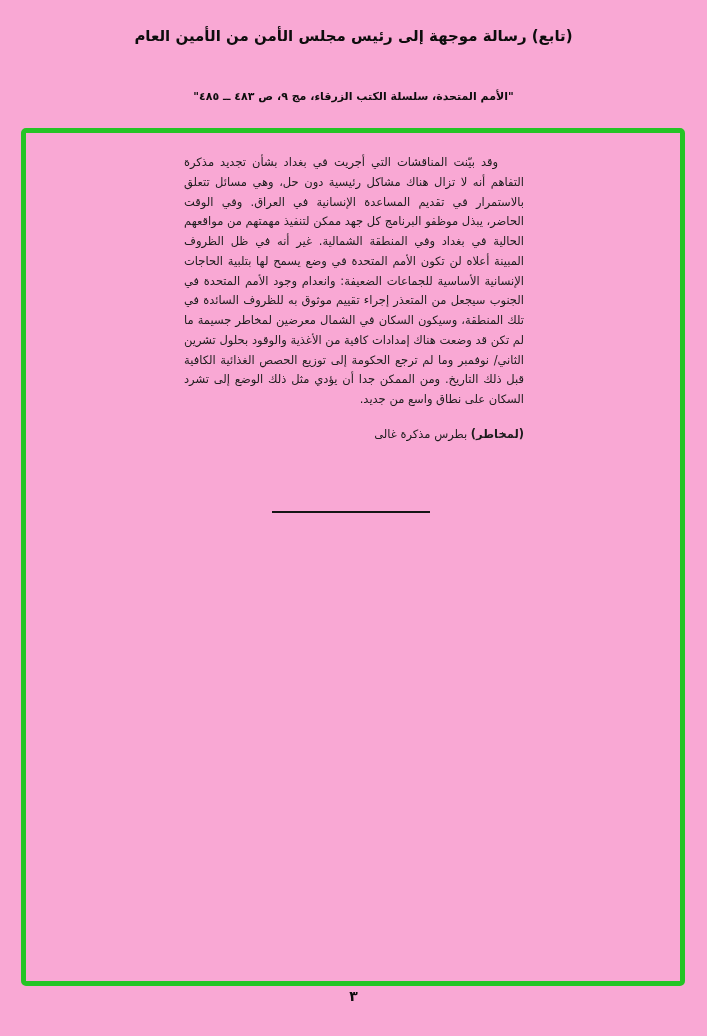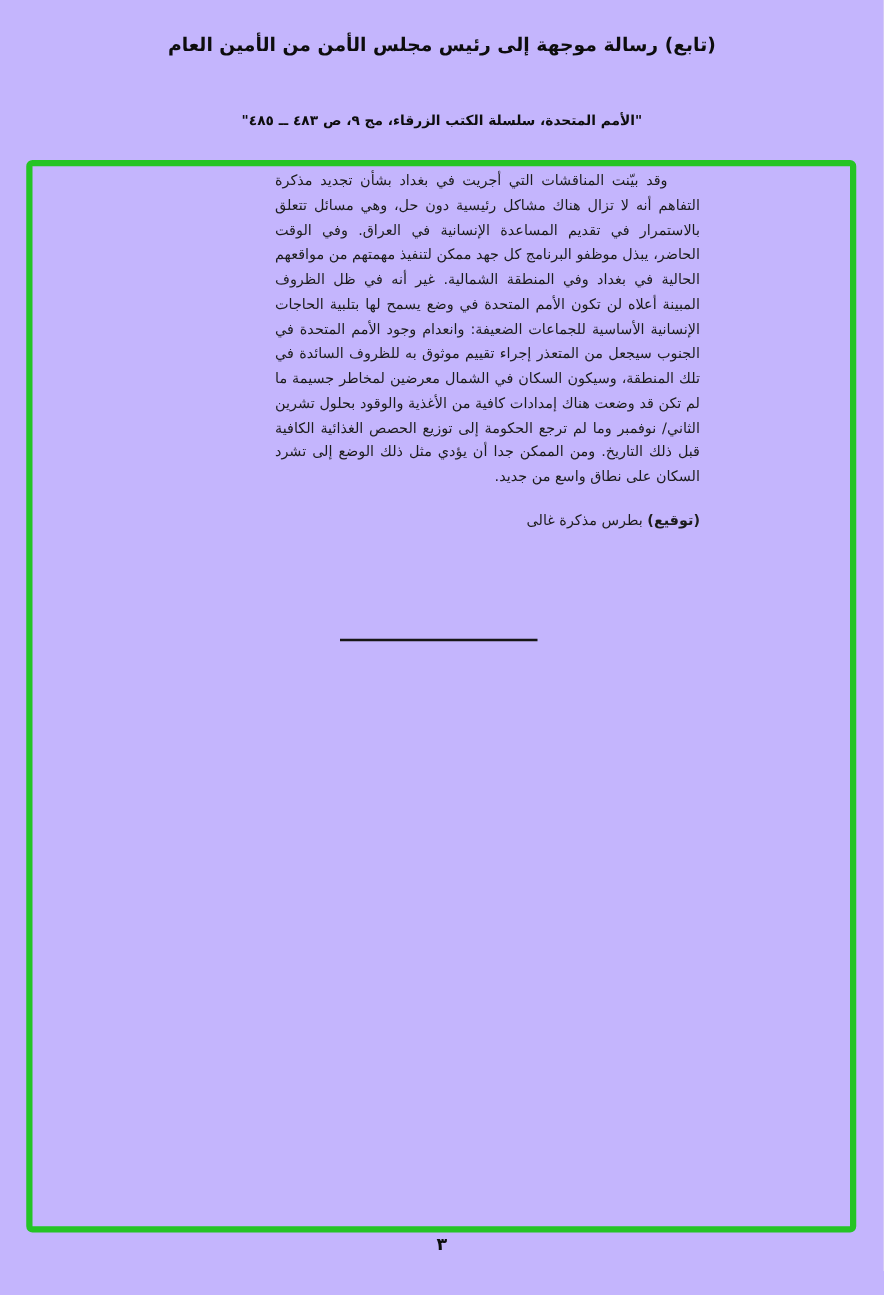--- a/index.html
+++ b/index.html
@@ -4,21 +4,21 @@
 <style>
   * { margin: 0; padding: 0; box-sizing: border-box; }
   html, body { background: #e9e9e9; }
   body { font-family: "DejaVu Sans", sans-serif; }
 
   .page {
     position: relative;
     width: 707px;
     height: 1036px;
     margin: 0 auto;
-    background: #c4b5fd;
+    background: #f9a8d4;
     overflow: hidden;
     color: #141414;
   }
 
   .doc-title {
     position: absolute;
     top: 27px;
     left: 0;
     width: 100%;
     text-align: center;
@@ -48,28 +48,27 @@
     width: 664px;
     height: 858px;
     border: 5px solid #25c425;
     border-radius: 5px;
     background: transparent;
   }
 
   .letter-body {
     position: absolute;
     left: 184px;
-    top: 135px;
+    top: 153px;
     width: 340px;
     direction: rtl;
     text-align: justify;
     font-size: 11.5px;
     line-height: 1.72;
     color: #1c1c1c;
-    margin-left: 36px;
   }
 
   .letter-body p.para {
     text-indent: 26px;
     margin-bottom: 1px;
   }
 
   .signature {
     margin-top: 15px;
     direction: rtl;
@@ -106,21 +105,21 @@
 
   <div class="doc-title">(تابع) رسالة موجهة إلى رئيس مجلس الأمن من الأمين العام</div>
 
   <div class="doc-source">"الأمم المتحدة، سلسلة الكتب الزرقاء، مج ٩، ص ٤٨٣ ــ ٤٨٥"</div>
 
   <div class="highlight-frame"></div>
 
   <div class="letter-body">
     <p class="para">وقد بيّنت المناقشات التي أجريت في بغداد بشأن تجديد مذكرة التفاهم أنه لا تزال هناك مشاكل رئيسية دون حل، وهي مسائل تتعلق بالاستمرار في تقديم المساعدة الإنسانية في العراق. وفي الوقت الحاضر، يبذل موظفو البرنامج كل جهد ممكن لتنفيذ مهمتهم من مواقعهم الحالية في بغداد وفي المنطقة الشمالية. غير أنه في ظل الظروف المبينة أعلاه لن تكون الأمم المتحدة في وضع يسمح لها بتلبية الحاجات الإنسانية الأساسية للجماعات الضعيفة: وانعدام وجود الأمم المتحدة في الجنوب سيجعل من المتعذر إجراء تقييم موثوق به للظروف السائدة في تلك المنطقة، وسيكون السكان في الشمال معرضين لمخاطر جسيمة ما لم تكن قد وضعت هناك إمدادات كافية من الأغذية والوقود بحلول تشرين الثاني/ نوفمبر وما لم ترجع الحكومة إلى توزيع الحصص الغذائية الكافية قبل ذلك التاريخ. ومن الممكن جدا أن يؤدي مثل ذلك الوضع إلى تشرد السكان على نطاق واسع من جديد.</p>
     <div class="signature">
-      <span class="sig-label">(توقيع)</span>
+      <span class="sig-label">(لمخاطر)</span>
       <span class="sig-name">بطرس مذكرة غالى</span>
     </div>
   </div>
 
   <div class="divider-rule"></div>
 
   <div class="page-number">٣</div>
 
 </div>
 

